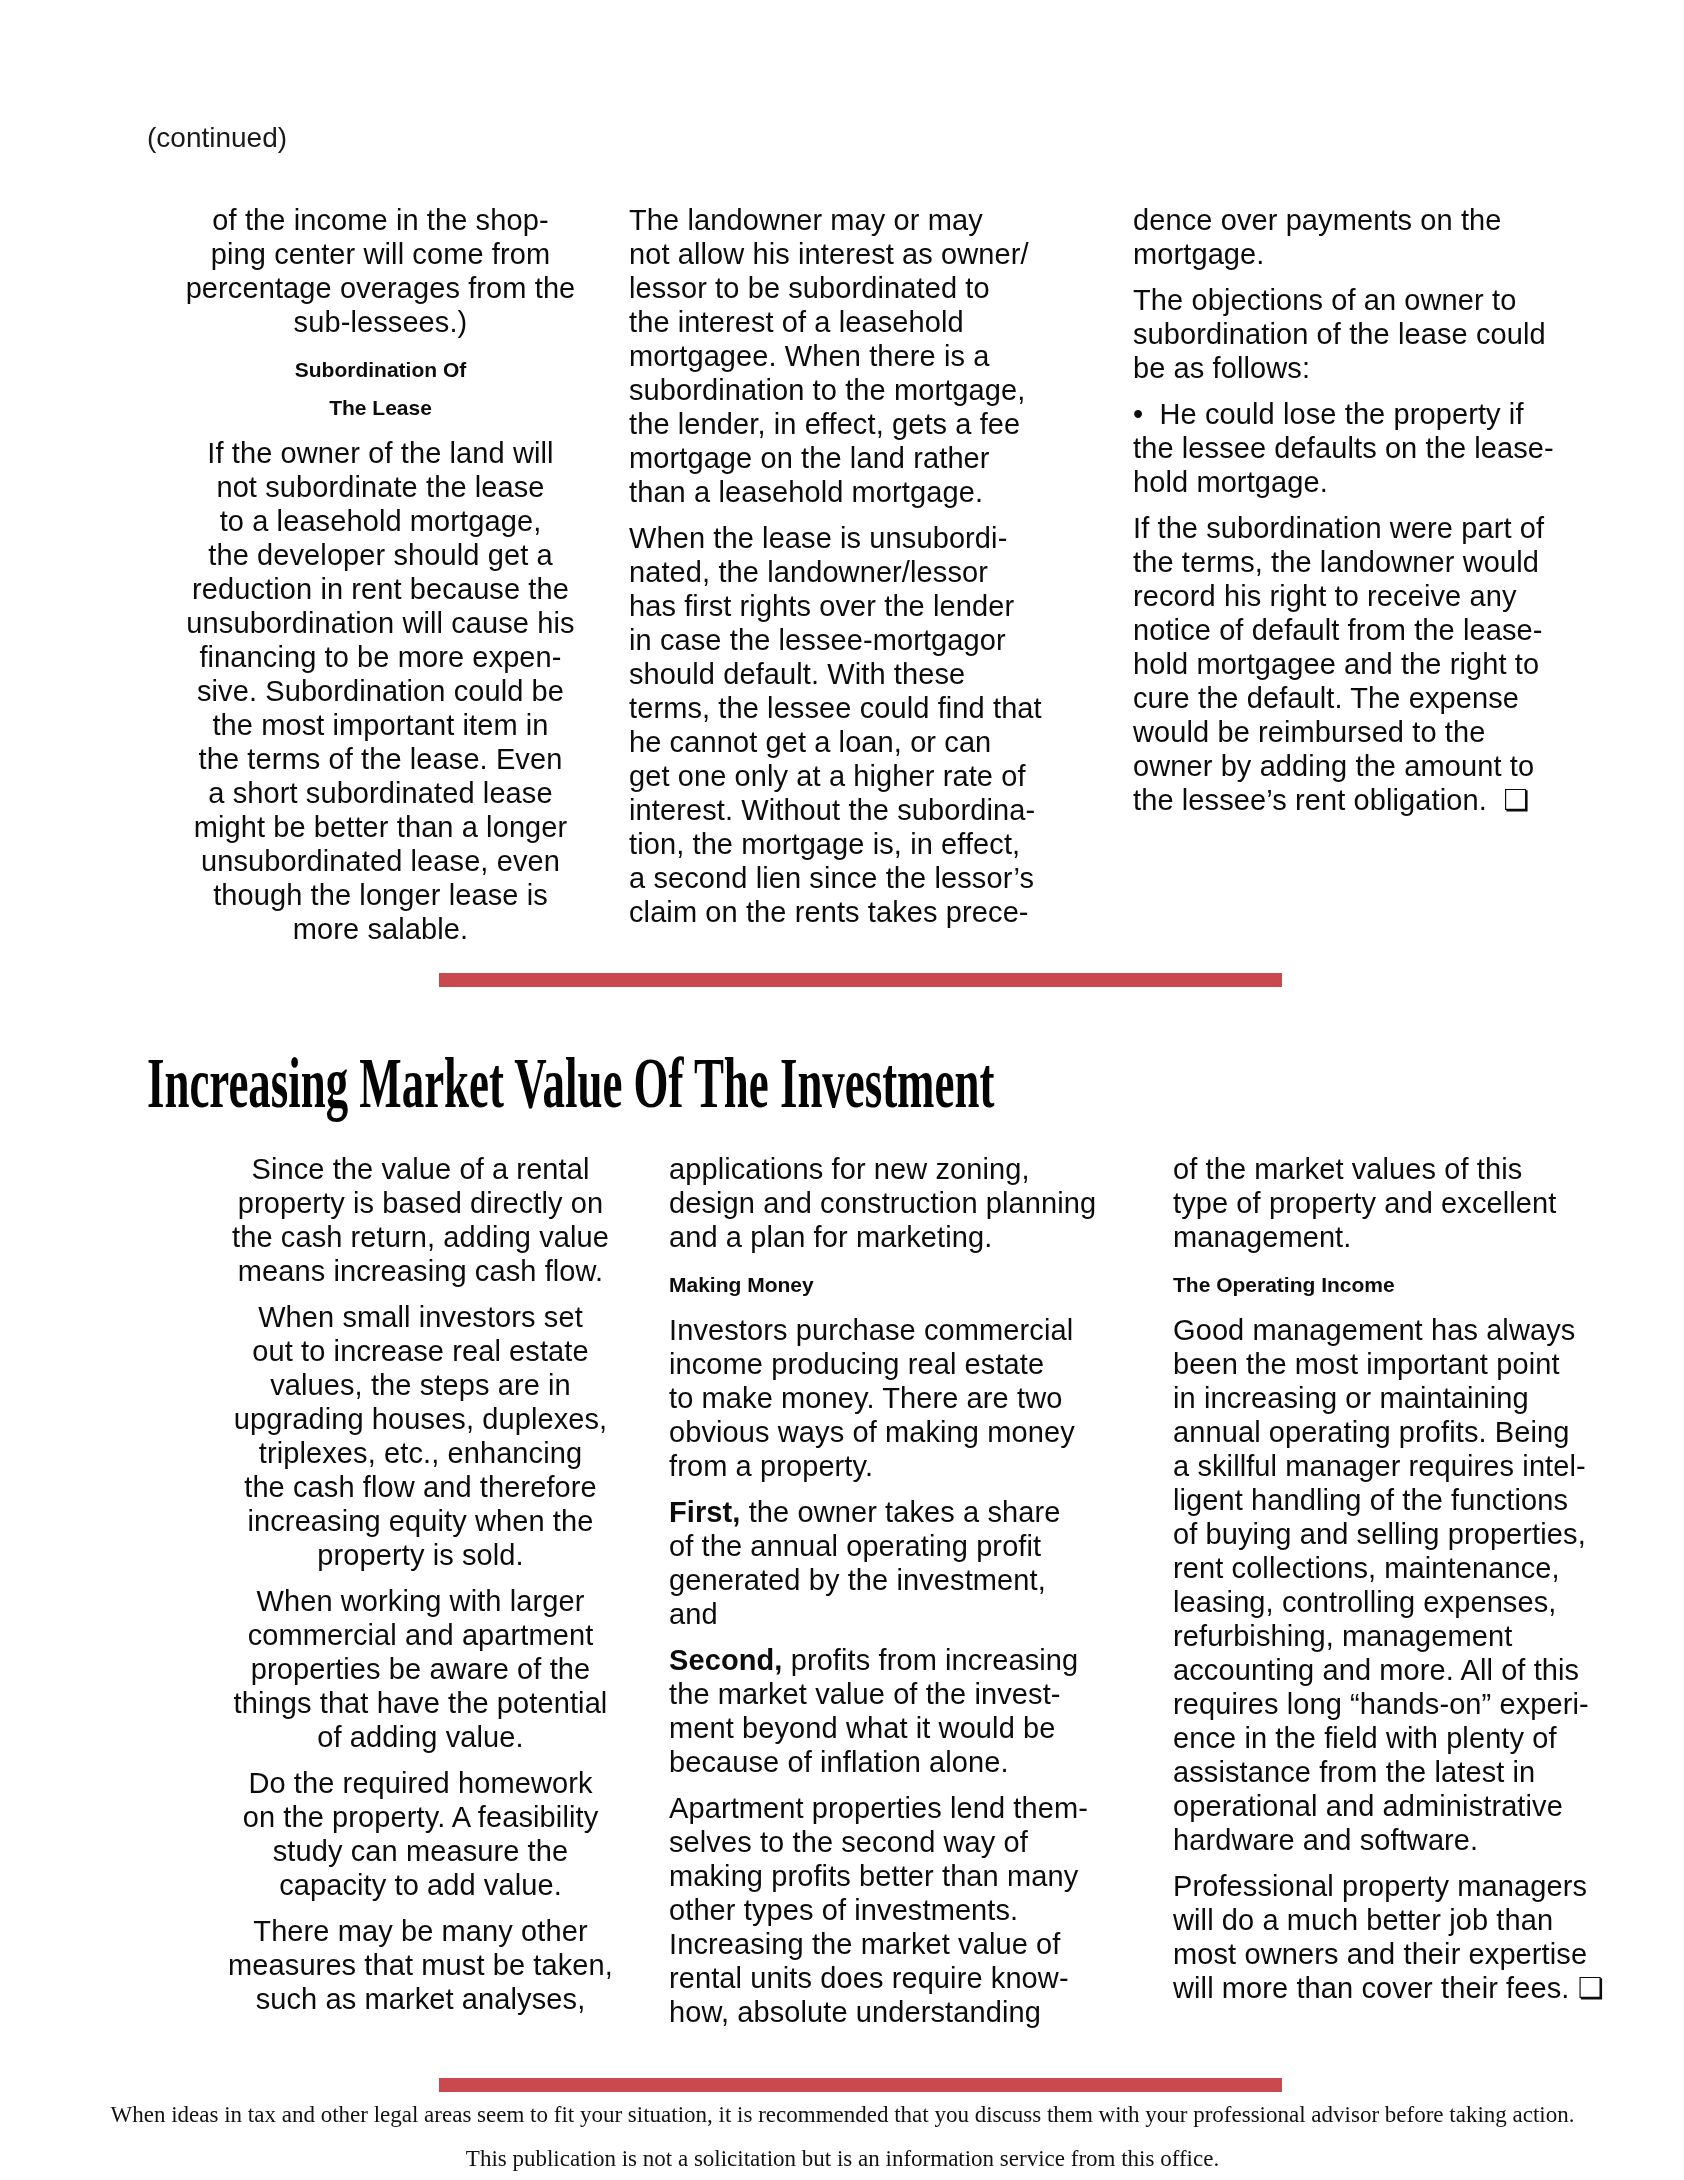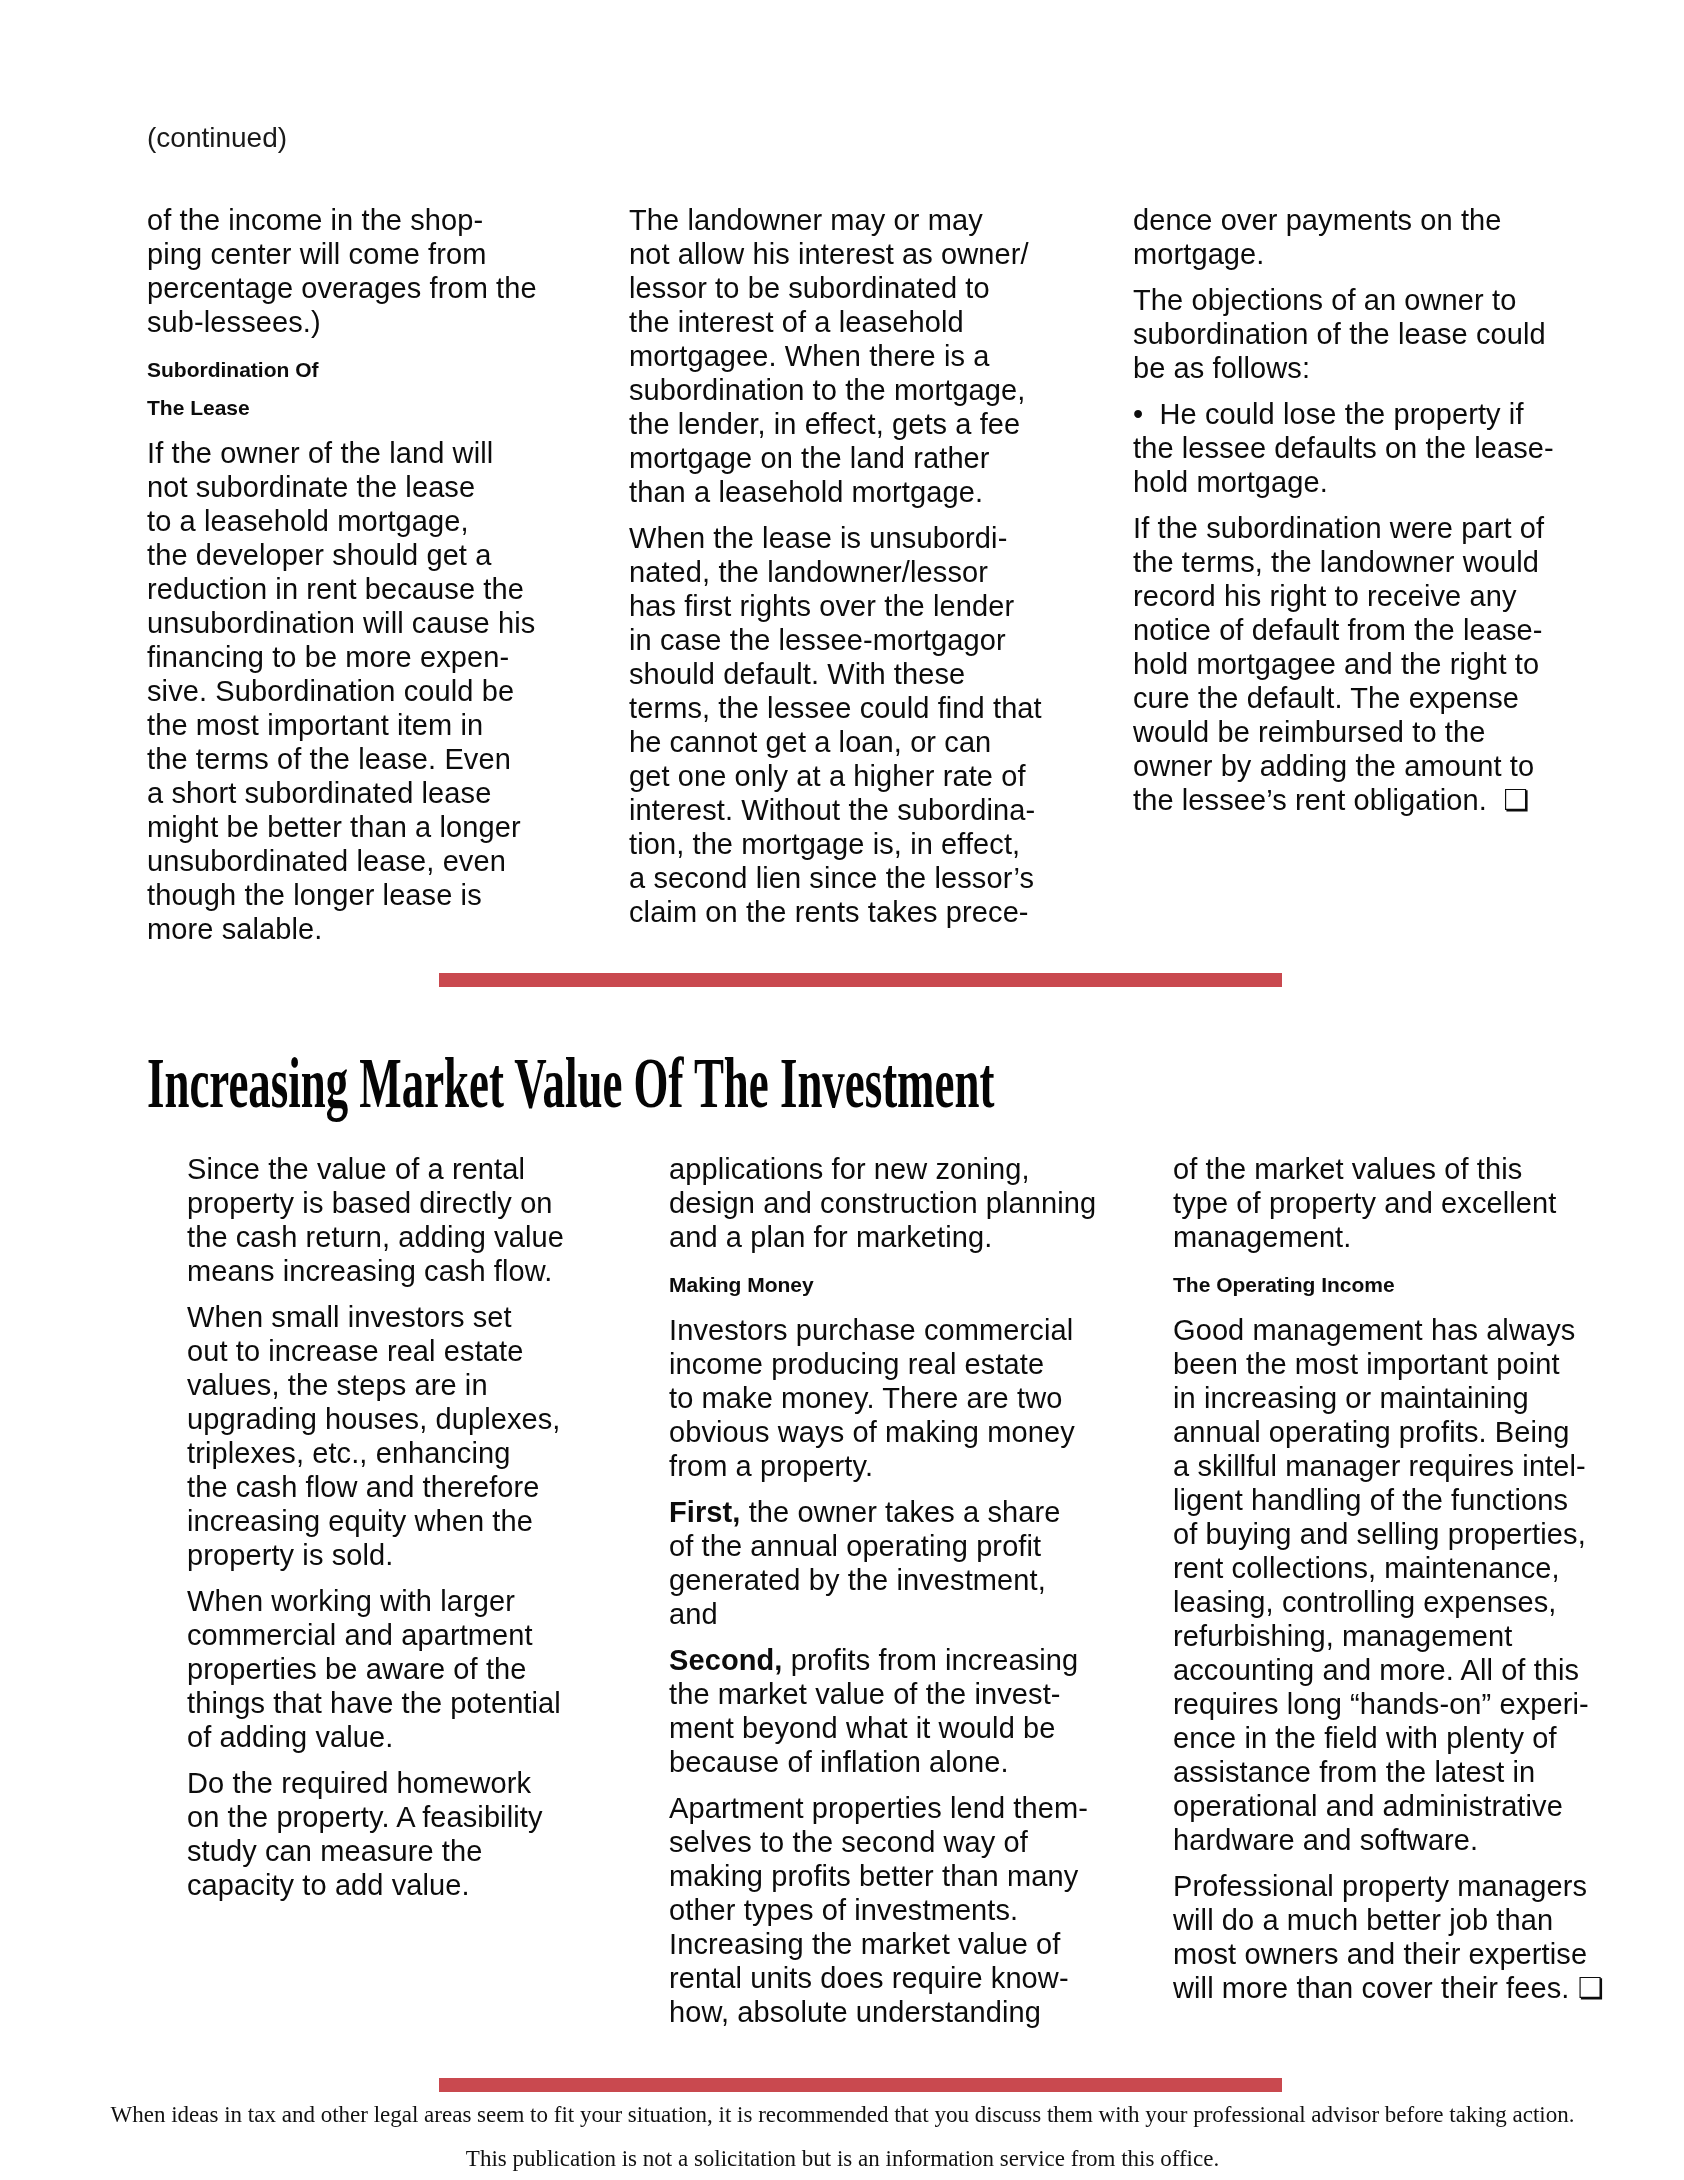--- a/index.html
+++ b/index.html
@@ -6,21 +6,21 @@
   .page{position:relative;width:1685px;height:2181px;background:#ffffff;overflow:hidden;
         font-family:"Liberation Sans","DejaVu Sans",sans-serif;color:#0c0c0c;}
 
   .continued{position:absolute;left:147px;top:124px;font-size:28px;line-height:27px;color:#1a1a1a;}
 
   .colwrap{position:absolute;left:0;top:0;width:100%;height:0;}
   .col{position:absolute;width:467px;font-size:29px;line-height:34px;white-space:pre-line;
        letter-spacing:0.1px;}
   .s1 .col{top:203px;}
   .s2 .col{top:1152px;margin-left:40px;}
-  .col.c1{left:147px;}
+  .col.c1{left:147px;text-align:center;}
   .col.c2{left:629px;}
   .col.c3{left:1133px;}
 
   .para{margin:0 0 12px 0;}
   .para.heading{margin:5.1px 0 8.5px 0;font-size:21px;line-height:38px;font-weight:bold;letter-spacing:0;}
   .para b{font-weight:bold;}
 
   .divider{position:absolute;left:439px;width:843px;height:13.6px;}
   .divider.d1{top:973px;}
   .divider.d2{top:2078px;}
@@ -112,21 +112,23 @@
 triplexes, etc., enhancing
 the cash flow and therefore
 increasing equity when the
 property is sold.</div><div class="para">When working with larger
 commercial and apartment
 properties be aware of the
 things that have the potential
 of adding value.</div><div class="para">Do the required homework
 on the property. A feasibility
 study can measure the
-capacity to add value.</div></div>
+capacity to add value.</div><div class="para">There may be many other
+measures that must be taken,
+such as market analyses,</div></div>
       <div class="col c2"><div class="para">applications for new zoning,
 design and construction planning
 and a plan for marketing.</div><div class="para heading">Making Money</div><div class="para">Investors purchase commercial
 income producing real estate
 to make money. There are two
 obvious ways of making money
 from a property.</div><div class="para"><b>First,</b> the owner takes a share
 of the annual operating profit
 generated by the investment,
 and</div><div class="para"><b>Second,</b> profits from increasing

